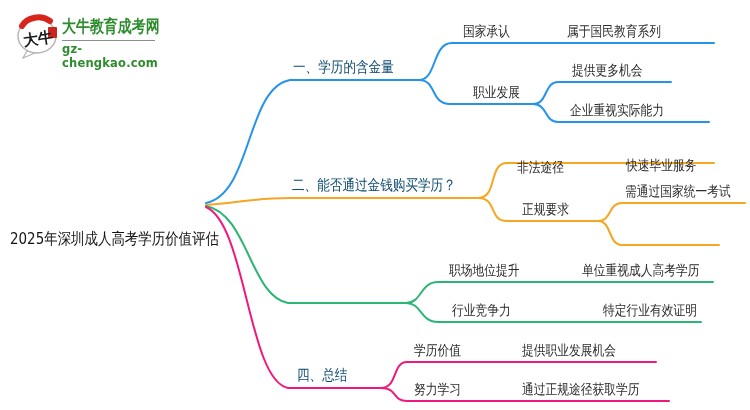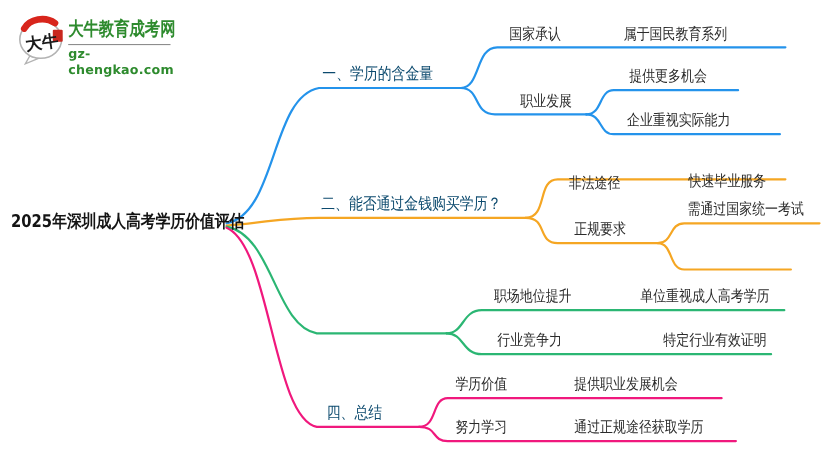--- a/index.html
+++ b/index.html
@@ -11,21 +11,21 @@
   #links { position:absolute; left:0; top:0; }
   #links path { fill:none; stroke-width:2; stroke-linecap:round; }
   .b1 { stroke:var(--branch1,#2493EB); }
   .b2 { stroke:var(--branch2,#F5A623); }
   .b3 { stroke:var(--branch3,#2BB673); }
   .b4 { stroke:var(--branch4,#F0187D); }
 
   
   .node { position:absolute; white-space:nowrap; color:#2b2b2b; line-height:18px; }
   .node > span { display:inline-block; transform:scaleX(0.84); transform-origin:0 100%; }
-  .root-node { font-size:16px; color:#141414; font-weight:700; }
+  .root-node { font-size:16px; color:#141414; font-weight:400;margin-top:38px; }
   .lvl1 { font-size:15px; color:#0c4a6e; }
   .lvl2 { font-size:14px; }
 
   
   #logo { position:absolute; left:16px; top:9px; width:150px; height:50px; }
   #logo-mark { position:absolute; left:0; top:2px; }
   #site-name { position:absolute; left:46px; top:6px; font-size:17px; font-weight:bold;
                color:var(--logo_green,#2E8B2E); white-space:nowrap; }
   #site-name > span { display:inline-block; transform:scaleX(0.82); transform-origin:0 0; }
   #logo-divider { position:absolute; left:46px; top:31px; width:93px; height:1px; background:#8d8d8d; }

